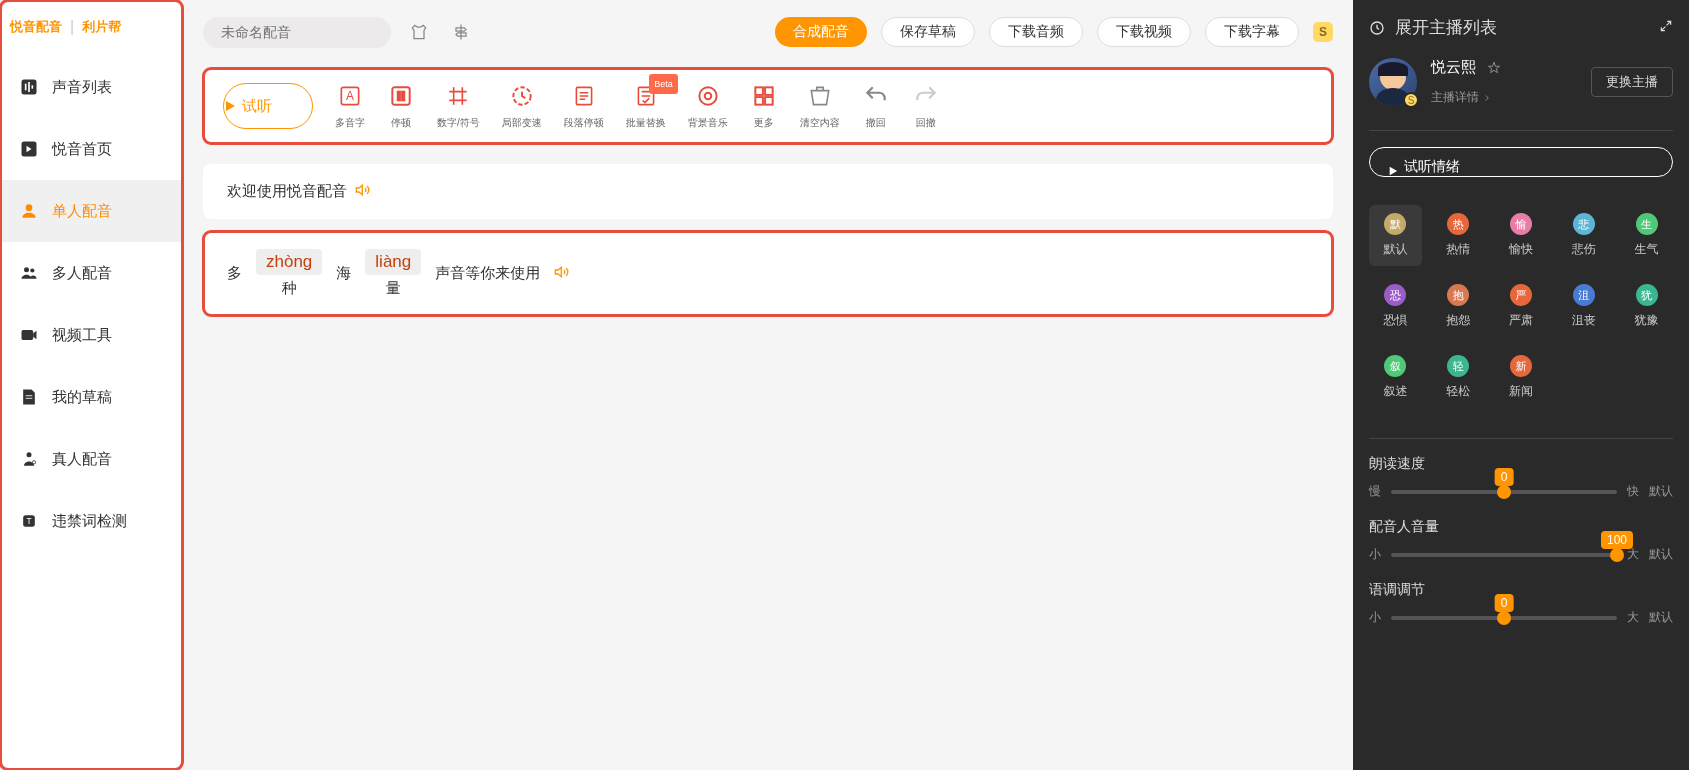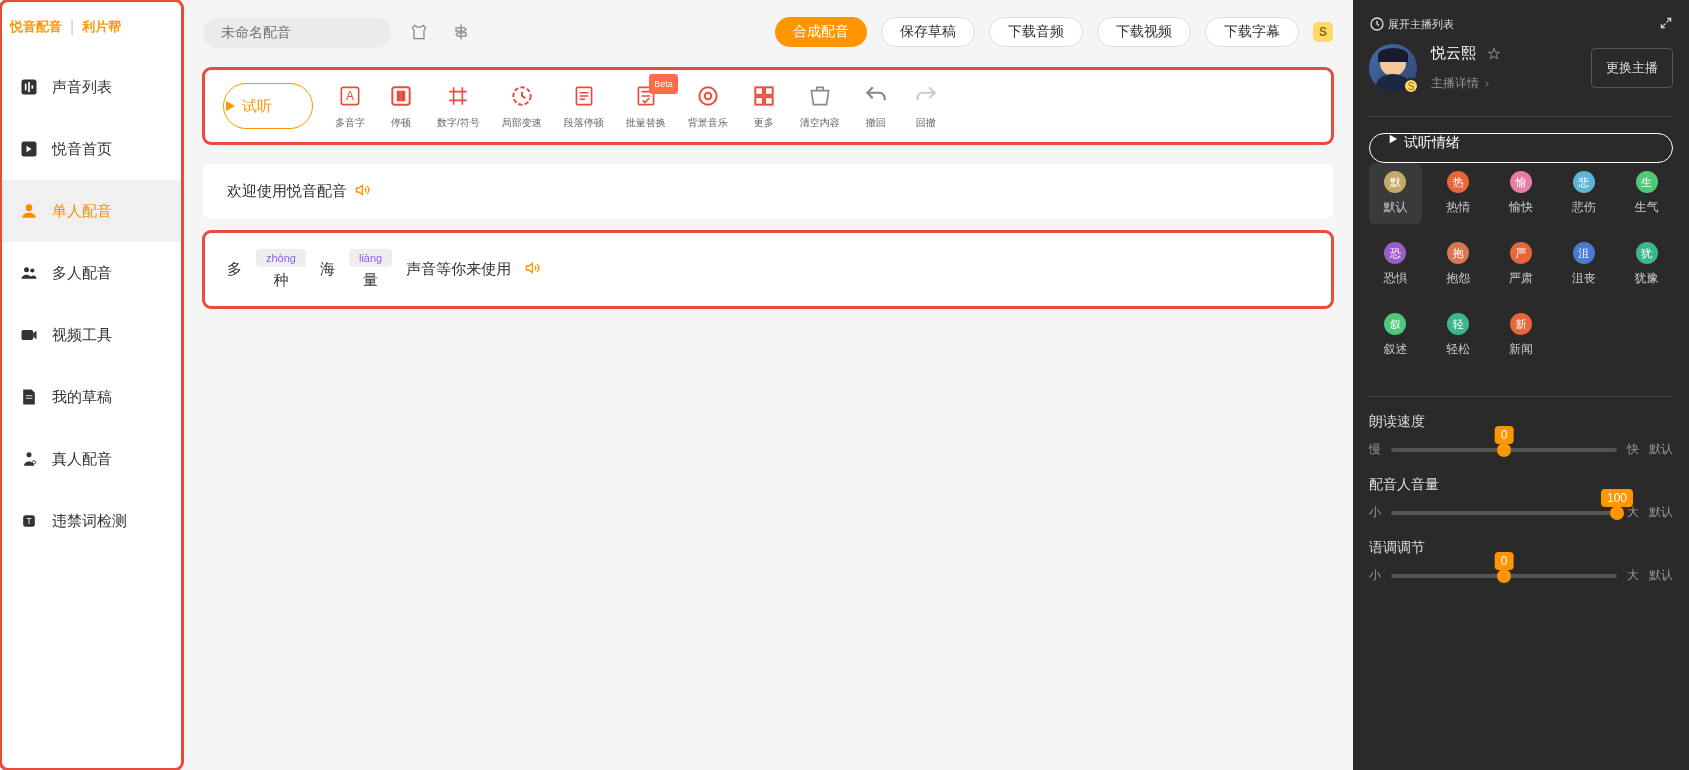--- a/index.html
+++ b/index.html
@@ -19,37 +19,37 @@
 .btn-outline{background:#fff;border:1px solid #ddd;color:#333}
 .badge-s{width:20px;height:20px;background:#ffd966;border-radius:5px;display:flex;align-items:center;justify-content:center;font-size:12px;font-weight:bold;color:#8b6914}
 .toolbar{margin:4px 20px 0;background:#fff;border-radius:8px;padding:14px 20px;display:flex;align-items:center;gap:22px}
 .tool-btn{width:90px;height:46px;border:1px solid #ff9500;border-radius:23px;display:flex;align-items:center;justify-content:flex-start;gap:6px;color:#ff9500;font-size:15px;cursor:pointer;background:#fff}
 .tool-item{display:flex;flex-direction:column;align-items:center;gap:6px;cursor:pointer;position:relative}
 .tool-icon{width:28px;height:28px;display:flex;align-items:center;justify-content:center}
 .tool-label{font-size:10px;color:#666}
 .beta-badge{position:absolute;top:-8px;right:-12px;background:#ff6b4a;color:#fff;font-size:9px;padding:5px 5px;border-radius:3px}
 .content{flex:1;padding:20px;display:flex;flex-direction:column;gap:12px}
 .content-row{background:#fff;border-radius:8px;padding:18px 24px;display:flex;align-items:center;gap:8px;font-size:15px;color:#333}
-.pinyin-tag{background:#eee;border-radius:4px;padding:3px 10px;font-size:11px;color:#8b5cf6}
+.pinyin-tag{background:#eee;border-radius:4px;padding:3px 10px;font-size:17px;color:#c2410c}
 .char-group{display:flex;flex-direction:column;align-items:center;gap:4px}
 .char{font-size:15px}
 .sound-icon{color:#ff9500;cursor:pointer}
 .right-panel{width:336px;background:#2a2a2a;color:#ddd;display:flex;flex-direction:column;padding:16px}
-.rp-header{display:flex;align-items:center;gap:3px;font-size:11px;margin-bottom:12px}
+.rp-header{display:flex;align-items:center;gap:10px;font-size:17px;margin-bottom:19px}
 .rp-expand{margin-left:auto;cursor:pointer}
 .anchor-row{display:flex;align-items:center;gap:14px;margin-bottom:14px}
 .avatar{width:48px;height:48px;border-radius:50%;background:linear-gradient(135deg,#4a6ba8,#2d4470);position:relative;overflow:hidden;display:flex;align-items:flex-end;justify-content:center}
 .avatar::before{content:"";position:absolute;width:26px;height:26px;background:#f4c89a;border-radius:50%;top:6px}
 .avatar::after{content:"";position:absolute;width:34px;height:24px;background:#1a2840;border-radius:50% 50% 0 0;bottom:-6px}
 .avatar-hair{position:absolute;width:30px;height:14px;background:#1a1a2e;border-radius:50% 50% 0 0;top:4px;z-index:2}
 .avatar-badge{position:absolute;bottom:-2px;right:-2px;width:16px;height:16px;background:#ffd966;border-radius:50%;font-size:10px;display:flex;align-items:center;justify-content:center;color:#8b6914;border:2px solid #2a2a2a}
 .anchor-name{font-size:15px;color:#fff}
 .anchor-sub{font-size:12px;color:#999;display:flex;align-items:center;gap:3px;margin-top:12px}
-.change-btn{margin-left:auto;height:40px;padding:0 14px;border:1px solid #555;border-radius:4px;background:transparent;color:#ddd;font-size:13px;cursor:pointer}
-.emotion-btn{height:30px;padding:0 18px;border:1px solid #fff;border-radius:15px;background:transparent;color:#fff;font-size:14px;cursor:pointer;display:flex;align-items:flex-start;gap:6px;margin-bottom:0}
+.change-btn{margin-left:auto;height:30px;padding:0 14px;border:1px solid #555;border-radius:4px;background:transparent;color:#ddd;font-size:13px;cursor:pointer}
+.emotion-btn{height:30px;padding:0 18px;border:1px solid #fff;border-radius:15px;background:transparent;color:#fff;font-size:14px;cursor:pointer;display:flex;align-items:flex-end;gap:6px;margin-bottom:28px}
 .emotion-grid{display:grid;grid-template-columns:repeat(5,1fr);gap:10px;margin-bottom:20px}
 .emotion-item{display:flex;flex-direction:column;align-items:center;gap:6px;padding:8px 4px;border-radius:6px;cursor:pointer}
 .emotion-item.active{background:#3a3a3a}
 .emotion-icon{width:22px;height:22px;border-radius:50%;display:flex;align-items:center;justify-content:center;font-size:11px;color:#fff}
 .emotion-label{font-size:12px;color:#ccc}
 .slider-section{margin-bottom:18px}
 .slider-title{font-size:14px;margin-bottom:10px;display:flex;align-items:center}
 .slider-val{position:absolute;top:-22px;background:#ff9500;color:#fff;font-size:12px;padding:2px 6px;border-radius:4px;transform:translateX(-50%)}
 .slider-row{display:flex;align-items:center;gap:10px;font-size:12px;color:#999;position:relative}
 .slider-track{flex:1;height:4px;background:#555;border-radius:2px;position:relative}

